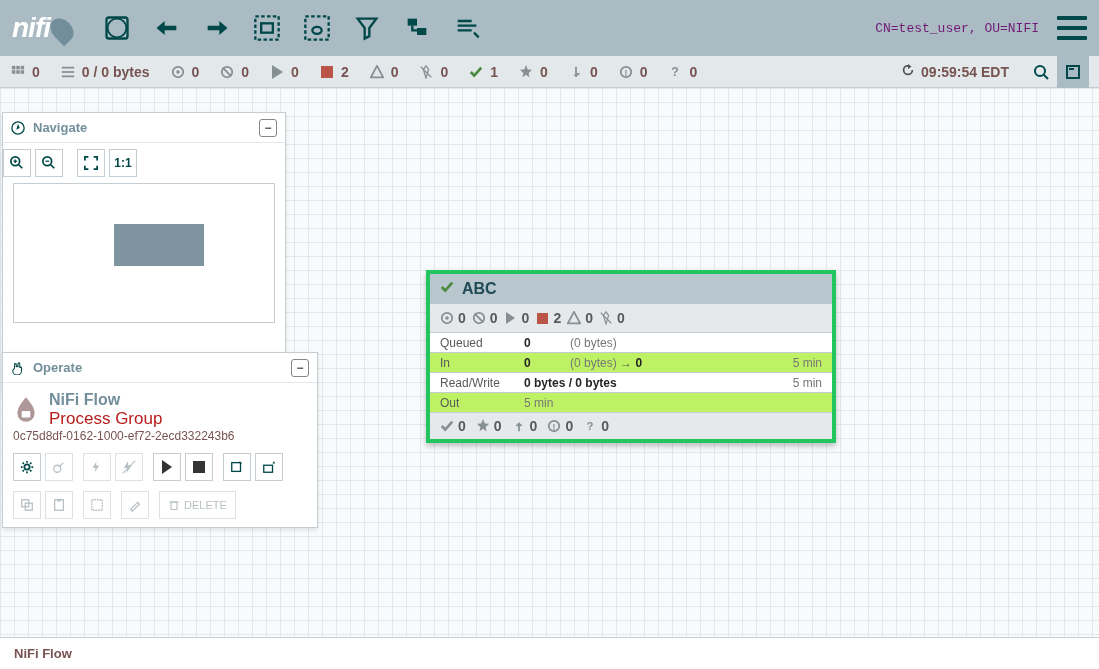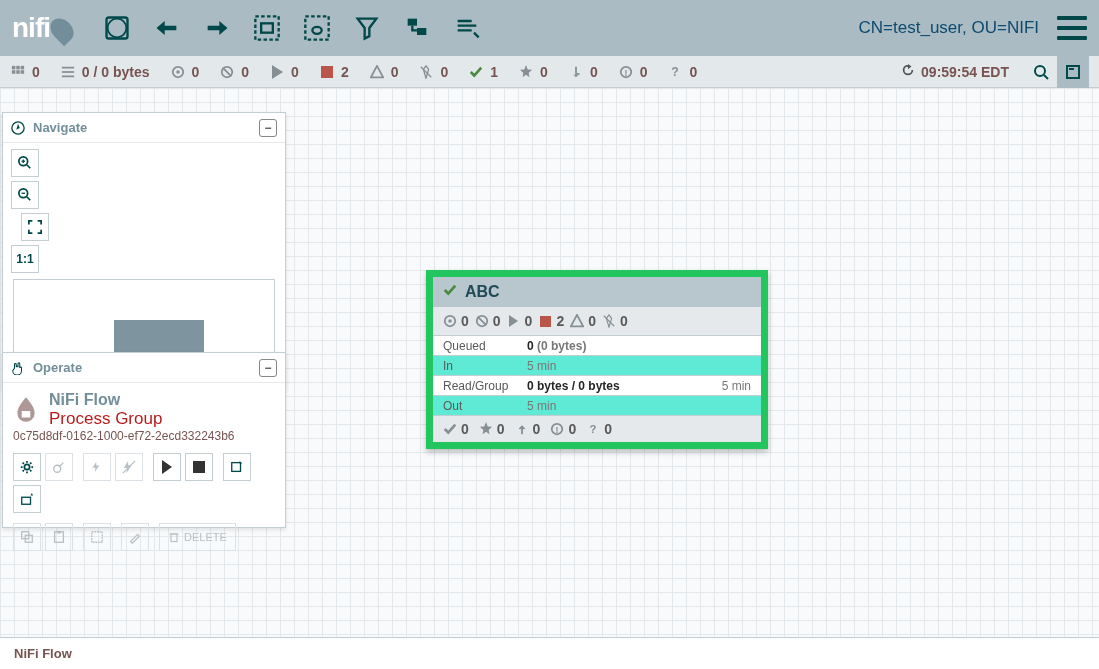--- a/index.html
+++ b/index.html
@@ -1,25 +1,25 @@
 <!DOCTYPE html>
 <html><head>
 <meta charset="utf-8">
 <style>
   * { box-sizing: border-box; margin: 0; padding: 0; font-family: Arial, Helvetica, sans-serif; }
   body { width: 1099px; height: 669px; background: #eee; overflow: hidden; position: relative; }
   
   
   .header { height: 56px; background: #AABBC3; display: flex; align-items: center; padding: 0 12px; }
-  .logo { font-family: Arial; font-size: 28px; font-weight: bold; color: #fff; display: flex; align-items: center; margin-right: 20px; letter-spacing: -1px; }
+  .logo { font-family: Arial; font-size: 28px; font-weight: bold; color: #fff; display: flex; align-items: center; margin-right: 20px; letter-spacing: -1px; font-style: italic; }
   .logo-drop { width: 20px; height: 26px; background: #728E9B; border-radius: 50% 50% 50% 0; transform: rotate(-45deg); margin-left: 2px; position: relative; top: 2px; }
   .toolbar-btn { width: 38px; height: 38px; display: flex; align-items: center; justify-content: center; margin: 0 6px; cursor: pointer; color: #004849; }
   .toolbar-btn svg { width: 28px; height: 28px; }
   .header-spacer { flex: 1; }
-  .user-text { color: #0c4a6e; font-size: 17px; margin-right: 18px; }
+  .user-text { color: #701a75; font-size: 13px; margin-right: 18px; font-family: Liberation Mono, monospace; }
   .hamburger { width: 30px; height: 24px; display: flex; flex-direction: column; justify-content: space-between; cursor: pointer; }
   .hamburger span { height: 4px; background: #004849; border-radius: 1px; }
   
   
   .status-bar { height: 32px; background: #E3E8EB; border-bottom: 1px solid #c4cdd1; display: flex; align-items: center; padding: 0 10px; }
   .stat { display: flex; align-items: center; margin-right: 20px; color: #775351; font-size: 14px; font-weight: bold; }
   .stat .ico { width: 16px; height: 16px; margin-right: 6px; display: inline-flex; align-items: center; justify-content: center; color: #868F93; }
   .stat .ico.red { color: #ba554a; }
   .stat .ico.green { color: #6b9c3f; }
   .stat .ico svg { width: 14px; height: 14px; }
@@ -30,26 +30,26 @@
   .rt-icons { display: flex; margin-left: 16px; }
   .rt-btn { width: 32px; height: 32px; display: flex; align-items: center; justify-content: center; color: #004849; cursor: pointer; }
   .rt-btn.active { background: #AABBC3; }
   
   
   .canvas { position: absolute; top: 88px; left: 0; right: 0; bottom: 32px; background-color: #f9fafb; background-image: linear-gradient(#e5e8ea 1px, transparent 1px), linear-gradient(90deg, #e5e8ea 1px, transparent 1px); background-size: 14px 14px; }
   
   
   .panel { position: absolute; background: #fff; border: 1px solid #c4cdd1; box-shadow: 0 2px 4px rgba(0,0,0,0.1); }
   .panel-nav { left: 2px; top: 112px; width: 284px; height: 278px; }
-  .panel-op { left: 2px; top: 352px; width: 284px; height: 176px; }
+  .panel-op { left: 2px; top: 352px; width: 316px; height: 176px; }
   .panel-header { height: 30px; background: #fff; border-bottom: 1px solid #e5e8ea; display: flex; align-items: center; padding: 0 8px; color: #728E9B; font-size: 13px; font-weight: bold; }
   .panel-header .ph-icon { margin-right: 8px; color: #004849; }
   .panel-header .ph-icon svg { width: 14px; height: 14px; display: block; }
   .panel-header .collapse { margin-left: auto; width: 18px; height: 18px; border: 1px solid #888; border-radius: 3px; display: flex; align-items: center; justify-content: center; font-size: 12px; color: #555; cursor: pointer; }
-  .nav-tools { padding: 6px 8px; display: flex; gap: 4px; flex-direction: column; }
+  .nav-tools { padding: 6px 0; display: flex; gap: 4px; }
   .nav-tool { width: 28px; height: 28px; border: 1px solid #c4cdd1; display: flex; align-items: center; justify-content: center; color: #004849; cursor: pointer; font-weight: bold; font-size: 12px; }
   .nav-tool.gap { margin-left: 10px; }
   .nav-birdseye { margin: 0 10px 10px 10px; height: 140px; border: 1px solid #c4cdd1; background: #fff; position: relative; }
   .nav-birdseye .mini { position: absolute; left: 100px; top: 40px; width: 90px; height: 42px; background: #7e95a0; }
   
   .op-body { padding: 8px 10px; }
   .op-title-row { display: flex; align-items: center; gap: 10px; }
   .op-drop { width: 26px; height: 30px; position: relative; }
   .op-drop svg { width: 26px; height: 30px; }
   .op-title { color: #728E9B; font-weight: bold; font-size: 16px; }
@@ -57,32 +57,32 @@
   .op-uuid { color: #775351; font-size: 12px; }
   .op-btns { display: flex; gap: 4px; margin-top: 10px; flex-wrap: wrap; }
   .op-btn { width: 28px; height: 28px; border: 1px solid #c4cdd1; display: flex; align-items: center; justify-content: center; cursor: pointer; color: #004849; font-size: 12px; }
   .op-btn.disabled { color: #b8c0c4; border-color: #dbe1e4; cursor: default; }
   .op-btn.gap { margin-left: 6px; align-items: center; }
   .op-delete { width: auto; padding: 0 8px; gap: 4px; color: #868F93; font-size: 11px; }
   .op-btn .play-t { width:0; height:0; border-left: 10px solid #333; border-top: 7px solid transparent; border-bottom: 7px solid transparent; }
   .op-btn .stop-sq { width: 12px; height: 12px; background: #333; }
   
   
-  .pg { position: absolute; left: 426px; top: 270px; width: 342px; background: #fff; border: 7px solid #22c55e; box-shadow: 0 3px 6px rgba(0,0,0,0.25); }
+  .pg { position: absolute; left: 426px; top: 270px; width: 410px; background: #fff; border: 4px solid #22c55e; box-shadow: 0 3px 6px rgba(0,0,0,0.25); }
   .pg-title { height: 30px; background: #B8C6CD; display: flex; align-items: center; padding: 0 10px; gap: 8px; color: #204a57; font-weight: bold; }
   .pg-title .chk { color: #4a8a3f; }
   .pg-stats { height: 28px; background: #E6E9EB; display: flex; align-items: center; padding: 0 10px; gap: 6px; }
   .pg-stats .s { display: flex; align-items: center; gap: 4px; color: #595959; font-weight: bold; font-size: 14px; }
   .pg-stats .s .ic { width: 14px; height: 14px; color: #868F93; display: inline-flex; align-items: center; justify-content: center; }
   .pg-rows { border-top: 1px solid #c4cdd1; }
   .pg-row { height: 20px; display: flex; align-items: center; padding: 0 10px; font-size: 12px; color: #262626; border-bottom: 1px solid #c4cdd1; }
-  .pg-row.alt { background: #5eead4; }
+  .pg-row.alt { background: #bef264; }
   .pg-row .label { width: 84px; color: #595959; }
   .pg-row .val { font-weight: bold; flex: 1; }
-  .pg-row .val .light { font-weight: bold; color: #777; }
+  .pg-row .val .light { font-weight: normal; color: #777; margin-left: 36px; }
   .pg-row .time { color: #777; }
   .pg-footer { height: 26px; background: #E6E9EB; display: flex; align-items: center; padding: 0 10px; gap: 10px; }
   .pg-footer .f { display: flex; align-items: center; gap: 4px; color: #595959; font-weight: bold; font-size: 14px; }
   .pg-footer .f .ic { color: #868F93; width: 14px; height: 14px; display: inline-flex; align-items: center; justify-content: center; }
   .arrow { color: #555; font-weight: bold; }
   
   
   .footer { position: absolute; bottom: 0; left: 0; right: 0; height: 32px; background: #fff; border-top: 1px solid #c4cdd1; display: flex; align-items: center; padding: 0 14px; color: #775351; font-size: 13px; font-weight: bold; }
   
   svg { fill: currentColor; }
@@ -482,24 +482,25 @@
         <span>0</span>
       </div>
   </div>
   <div class="pg-rows">
     <div class="pg-row">
       <span class="label">Queued</span>
       <span class="val"><span>0</span> <span class="light">(0 bytes)</span></span>
     </div>
     <div class="pg-row alt">
       <span class="label">In</span>
+      <span class="val"><span>0</span> <span class="light">(0 bytes)</span> <span class="arrow">→</span> <span>0</span></span>
       <span class="time">5 min</span>
     </div>
     <div class="pg-row">
-      <span class="label">Read/Group</span>
+      <span class="label">Read/Write</span>
       <span class="val"><span>0 bytes / 0 bytes</span></span>
       <span class="time">5 min</span>
     </div>
     <div class="pg-row alt">
       <span class="label">Out</span>
       <span class="time">5 min</span>
     </div>
   </div>
   <div class="pg-footer">
     <div class="f">

